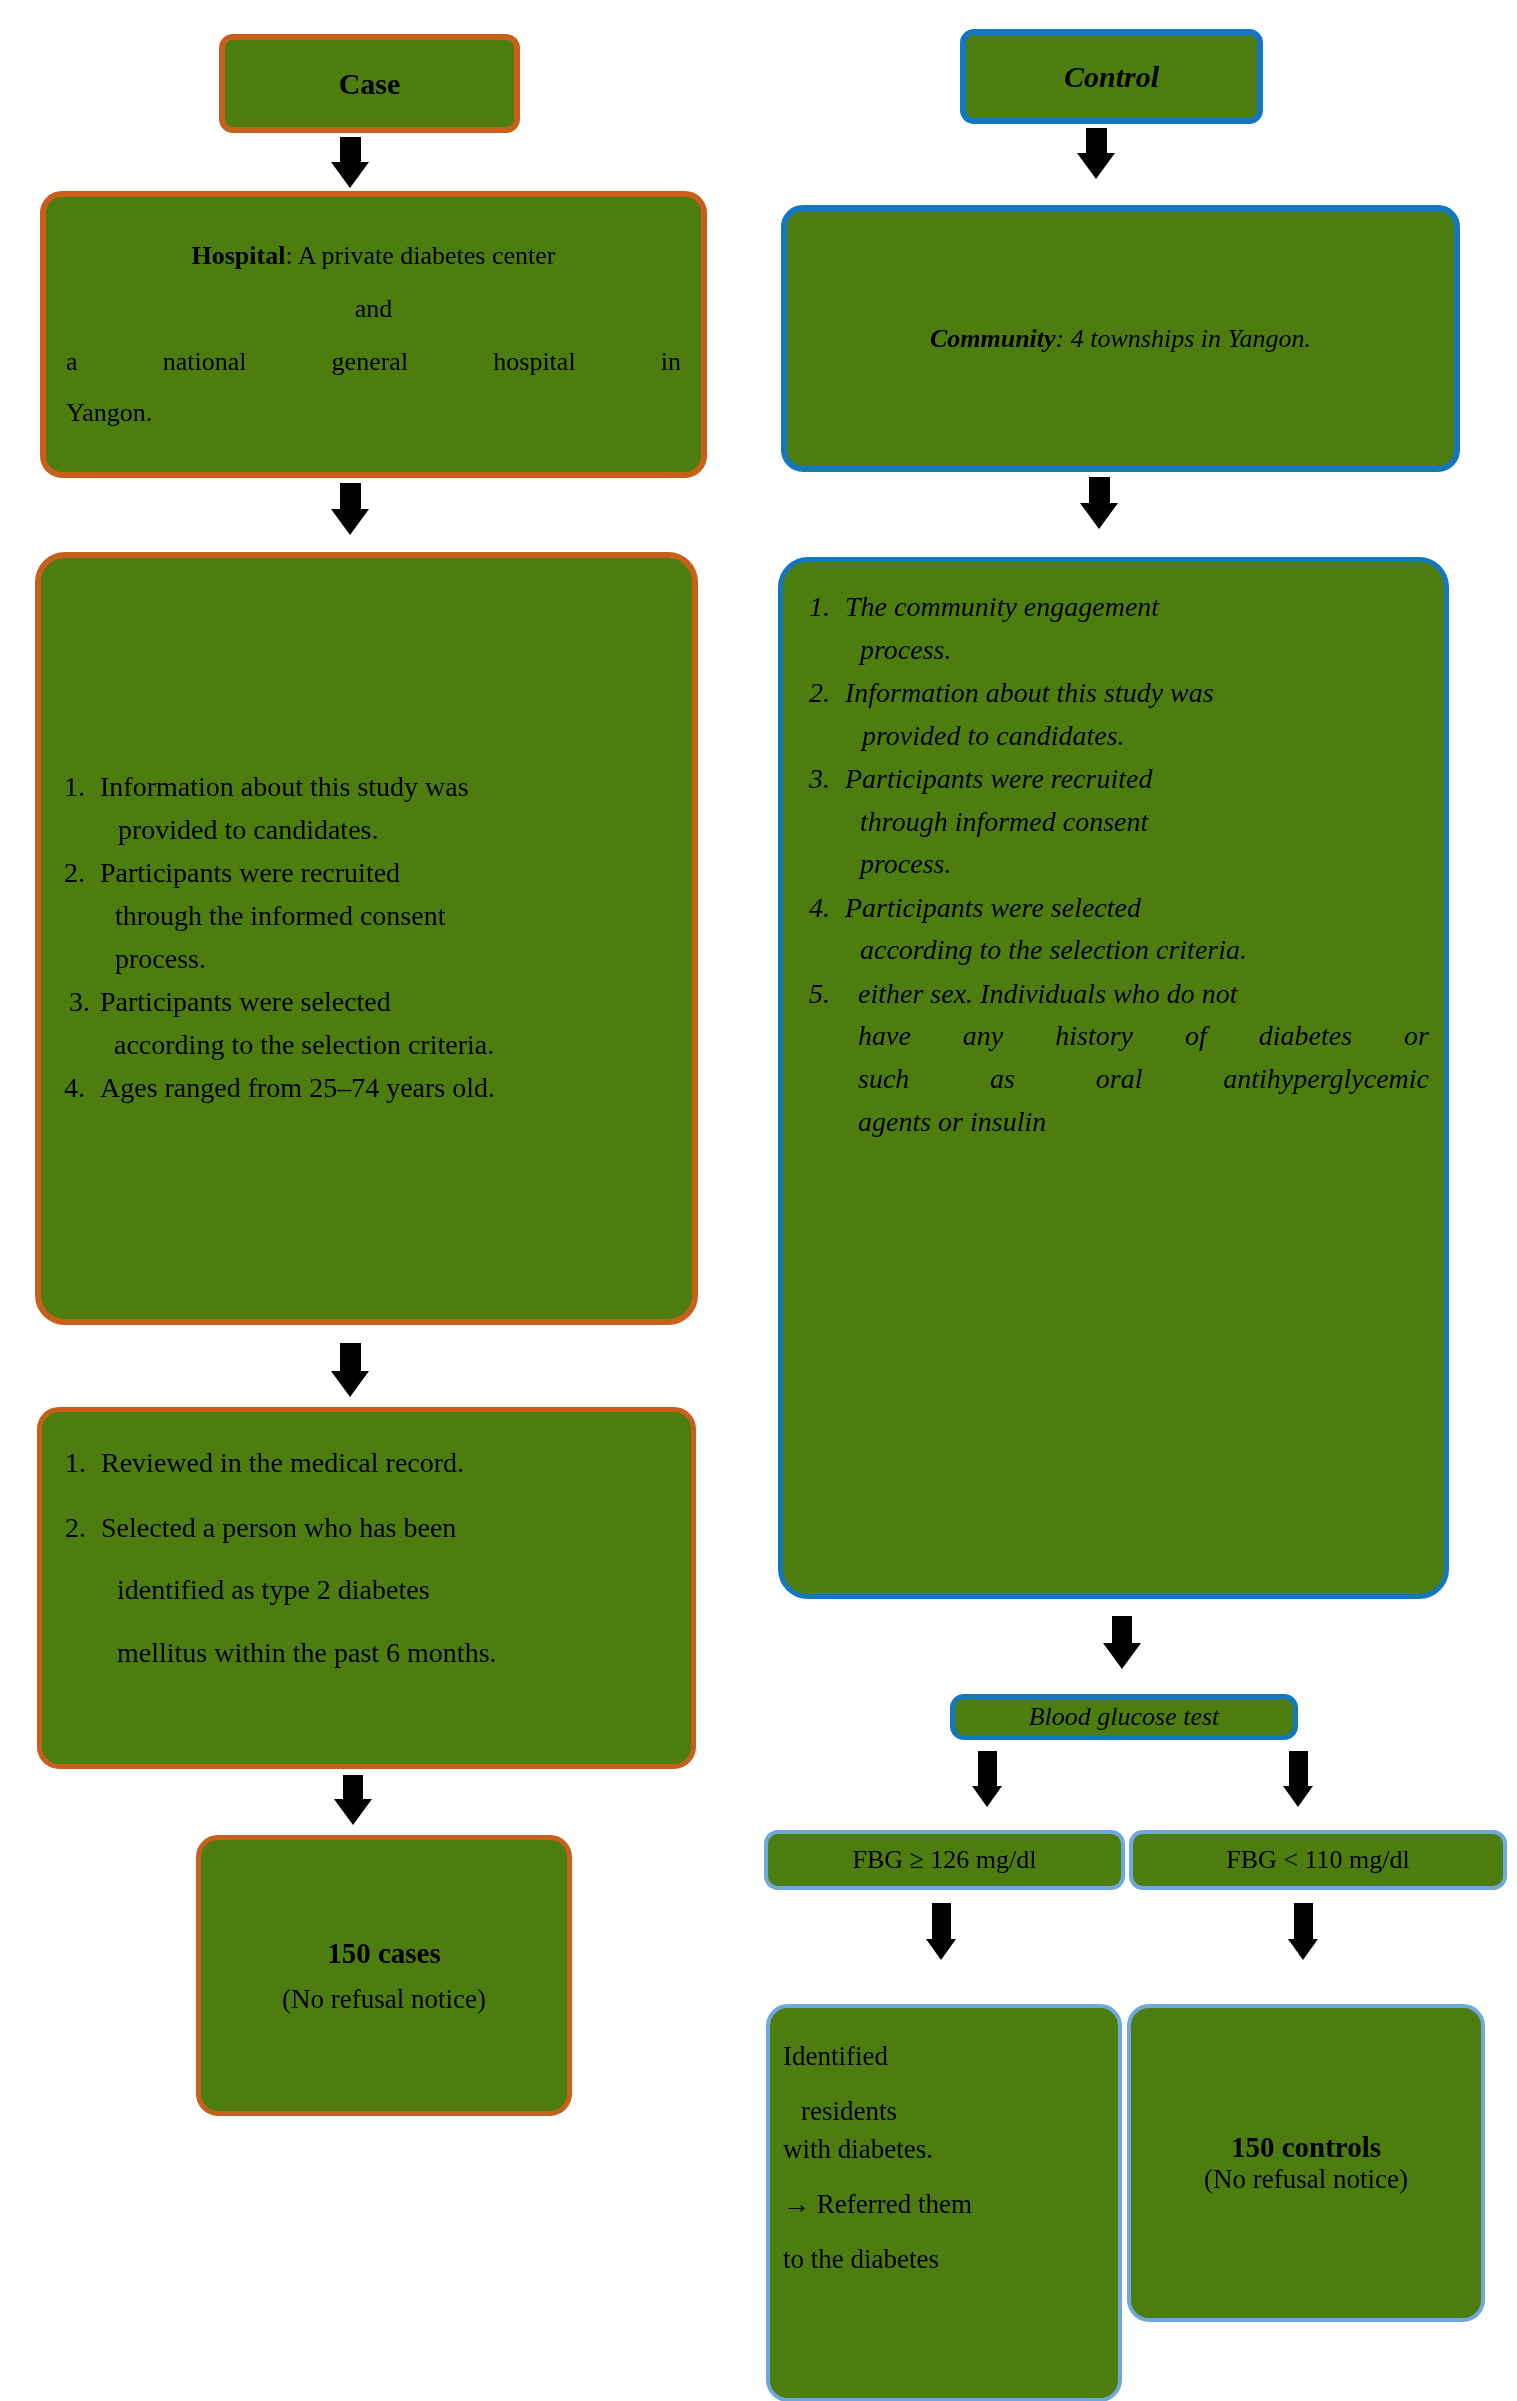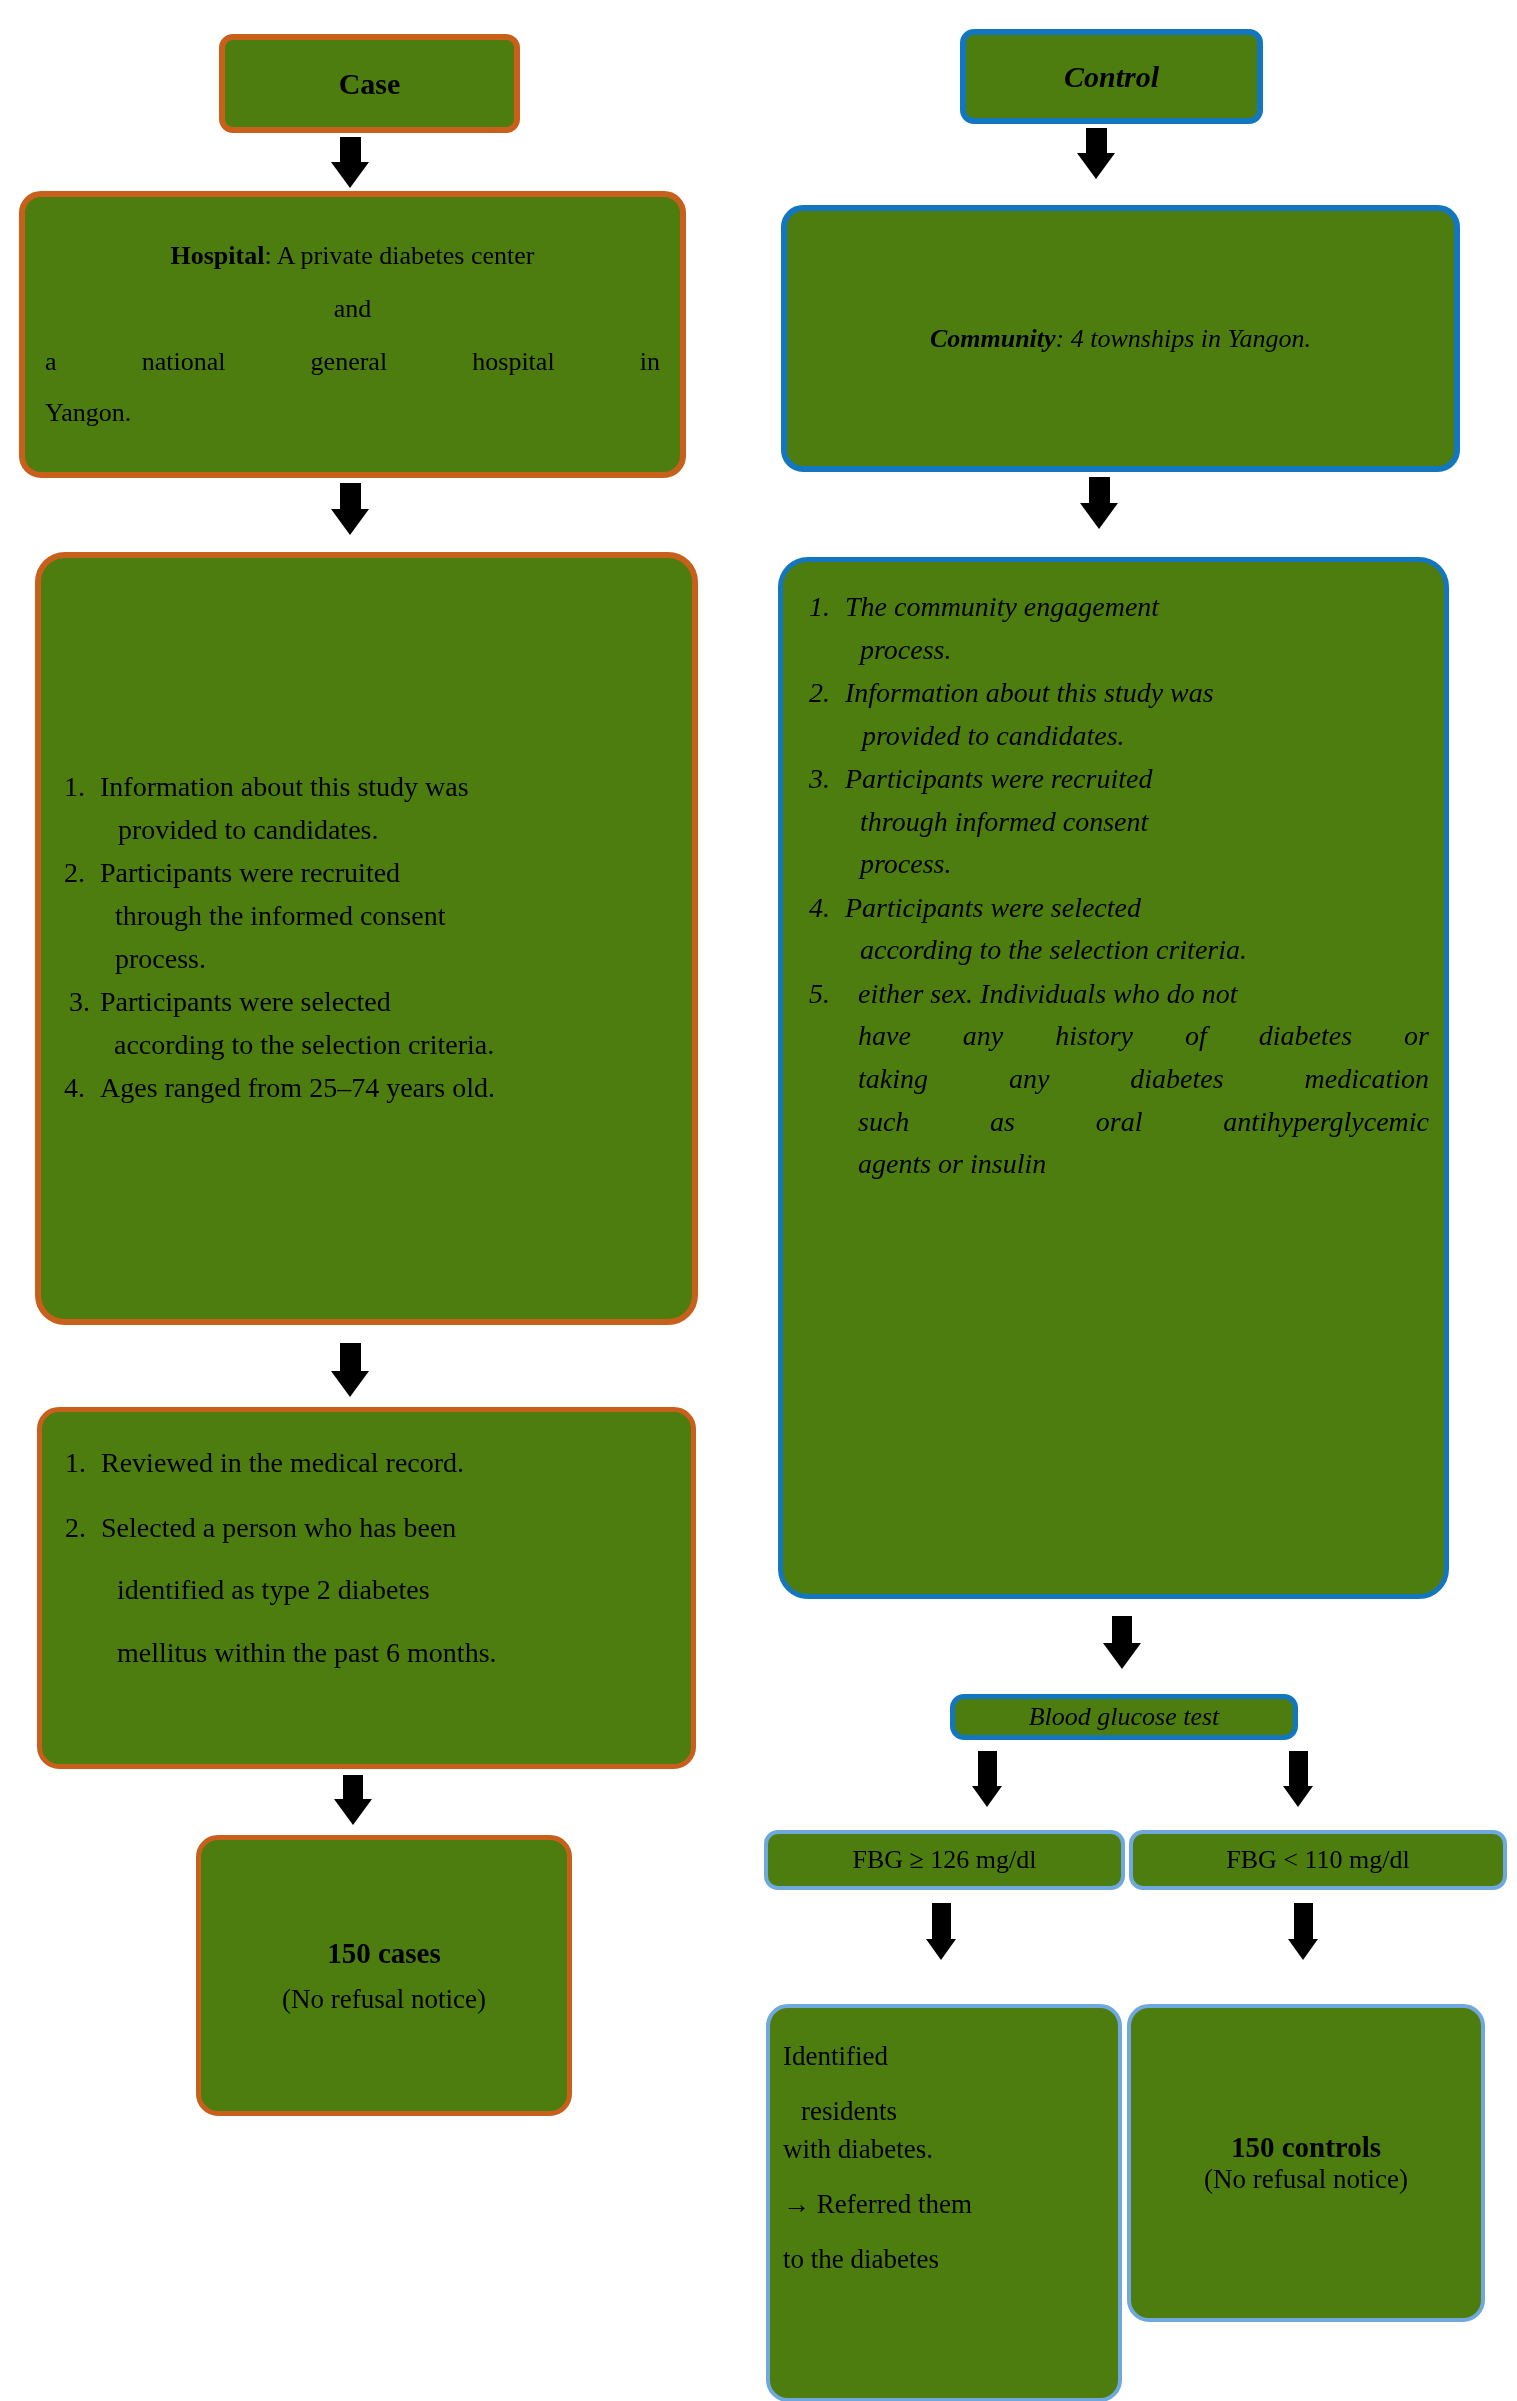--- a/index.html
+++ b/index.html
@@ -97,21 +97,21 @@
 
   <div class="box orange bw12 r28 center" style="left:219px; top:34px; width:301px; height:99px;">
     <div class="hdr">Case</div>
   </div>
 
   <div class="arrow" style="left:331px; top:137px;">
     <div class="shaft" style="width:21px;height:25px;"></div>
     <div class="head"></div>
   </div>
 
-  <div class="box orange bw12 r40" style="left:19px; top:191px; width:667px; height:287px;">
+  <div class="box orange bw12 r40" style="left:40px; top:191px; width:667px; height:287px;">
     <div class="body-txt" style="padding:0 20px;">
       <div class="center" style="margin-bottom:19px;">
         <span class="bold">Hospital</span><span>:</span>
         <span>A private diabetes center</span>
       </div>
       <div class="center" style="margin-bottom:19px;">and</div>
       <div style="text-align:justify; text-align-last:justify; margin-bottom:18px;">a national general hospital in</div>
       <div>Yangon.</div>
     </div>
   </div>
@@ -220,21 +220,20 @@
       </li>
       <li>
         <span class="num">4.</span>
         <span class="txt">Participants were selected</span>
         <span class="txt" style="padding-left:15px;">according to the selection criteria.</span>
       </li>
       <li>
         <span class="num">5.</span>
         <span class="txt" style="padding-left:13px;">either sex. Individuals who do not</span>
         <span class="txt" style="padding-left:13px; text-align:justify; text-align-last:justify;">have any history of diabetes or</span>
-        <span class="txt" style="padding-left:13px; text-align:justify; text-align-last:justify;">taking any diabetes medication</span>
         <span class="txt" style="padding-left:13px; text-align:justify; text-align-last:justify;">such as oral antihyperglycemic</span>
         <span class="txt" style="padding-left:13px;">agents or insulin</span>
       </li>
     </ul>
   </div>
 
   <div class="arrow" style="left:1103px; top:1616px;">
     <div class="shaft" style="width:20px;height:27px;"></div>
     <div class="head"></div>
   </div>

